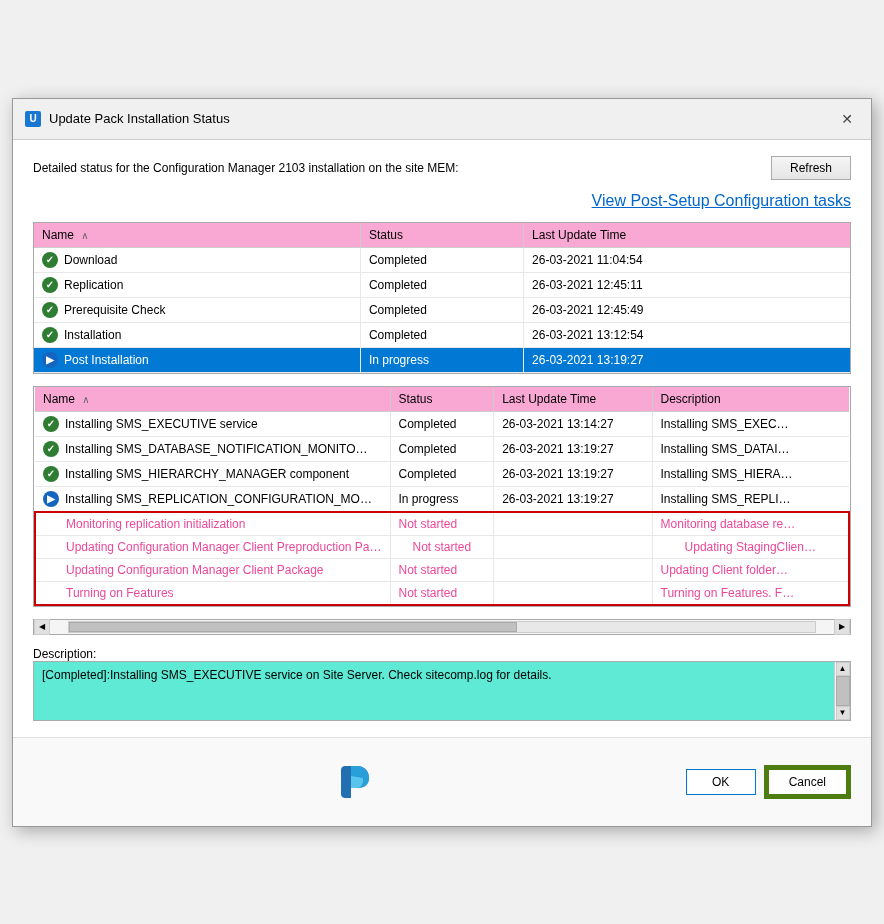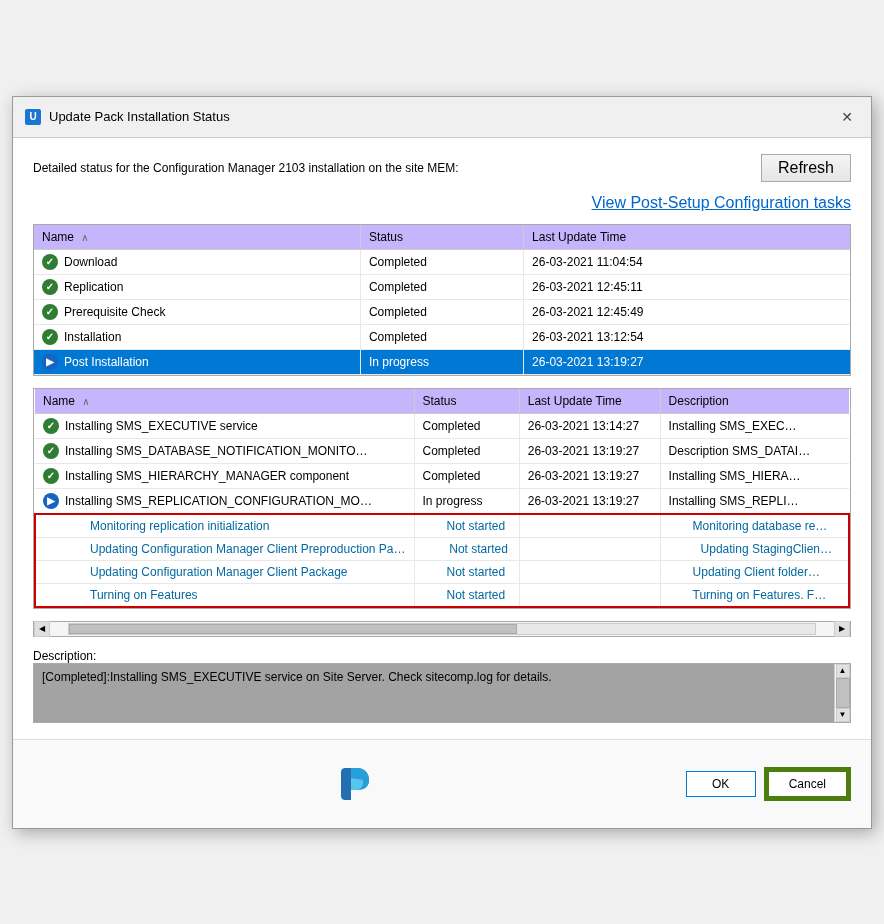--- a/index.html
+++ b/index.html
@@ -77,21 +77,21 @@
     .header-text {
       font-size: 12px;
       color: #000;
       flex: 1;
     }
     .refresh-btn {
       padding: 4px 16px;
       border: 1px solid #aaa;
       background: linear-gradient(to bottom, #f5f5f5, #e5e5e5);
       cursor: pointer;
-      font-size: 16px;
+      font-size: 12px;
       color: #000;
       min-width: 80px;
     }
     .link-row {
       text-align: right;
     }
     .link {
       color: #0066cc;
       text-decoration: underline;
       cursor: pointer;
@@ -99,21 +99,21 @@
     }
     .table-container {
       border: 1px solid #aaa;
       overflow: hidden;
     }
     table {
       width: 100%;
       border-collapse: collapse;
     }
     thead tr {
-      background: #c4b5fd;
+      background: #f9a8d4;
     }
     thead th {
       text-align: left;
       padding: 5px 8px;
       border-bottom: 1px solid #ccc;
       border-right: 1px solid #ccc;
       font-weight: 400;
       color: #000;
       font-size: 12px;
     }
@@ -162,22 +162,21 @@
       font-size: 10px;
       margin-left: 4px;
       color: #666;
     }
     .second-table-container {
       border: 1px solid #aaa;
       overflow: hidden;
       position: relative;
     }
     .not-started-row td {
-      color: #0369a1;
-      padding-left: 32px;
+      color: #ec4899;
     }
     .scrollbar-area {
       border: 1px solid #aaa;
       height: 16px;
       background: #f5f5f5;
       display: flex;
       align-items: center;
       position: relative;
       margin-top: 0;
     }
@@ -218,21 +217,21 @@
     .description-label {
       font-size: 12px;
       color: #000;
     }
     .description-box {
       border: 1px solid #aaa;
       padding: 6px 8px;
       min-height: 60px;
       font-size: 12px;
       color: #000;
-      background: #a3a3a3;
+      background: #5eead4;
       position: relative;
     }
     .description-scrollbar {
       position: absolute;
       right: 0;
       top: 0;
       bottom: 0;
       width: 16px;
       background: #f5f5f5;
       border-left: 1px solid #ccc;
@@ -429,21 +428,21 @@
   </tr>
             <tr>
     <td class="table2-col1">
       <div class="icon-cell">
                   <span class="status-icon icon-green">✓</span>
                   <span>Installing SMS_DATABASE_NOTIFICATION_MONITO…</span>
                 </div>
     </td>
     <td class="table2-col2">Completed</td>
     <td class="table2-col3">26-03-2021 13:19:27</td>
-    <td class="table2-col4">Description SMS_DATAI…</td>
+    <td class="table2-col4">Installing SMS_DATAI…</td>
   </tr>
             <tr>
     <td class="table2-col1">
       <div class="icon-cell">
                   <span class="status-icon icon-green">✓</span>
                   <span>Installing SMS_HIERARCHY_MANAGER component</span>
                 </div>
     </td>
     <td class="table2-col2">Completed</td>
     <td class="table2-col3">26-03-2021 13:19:27</td>

